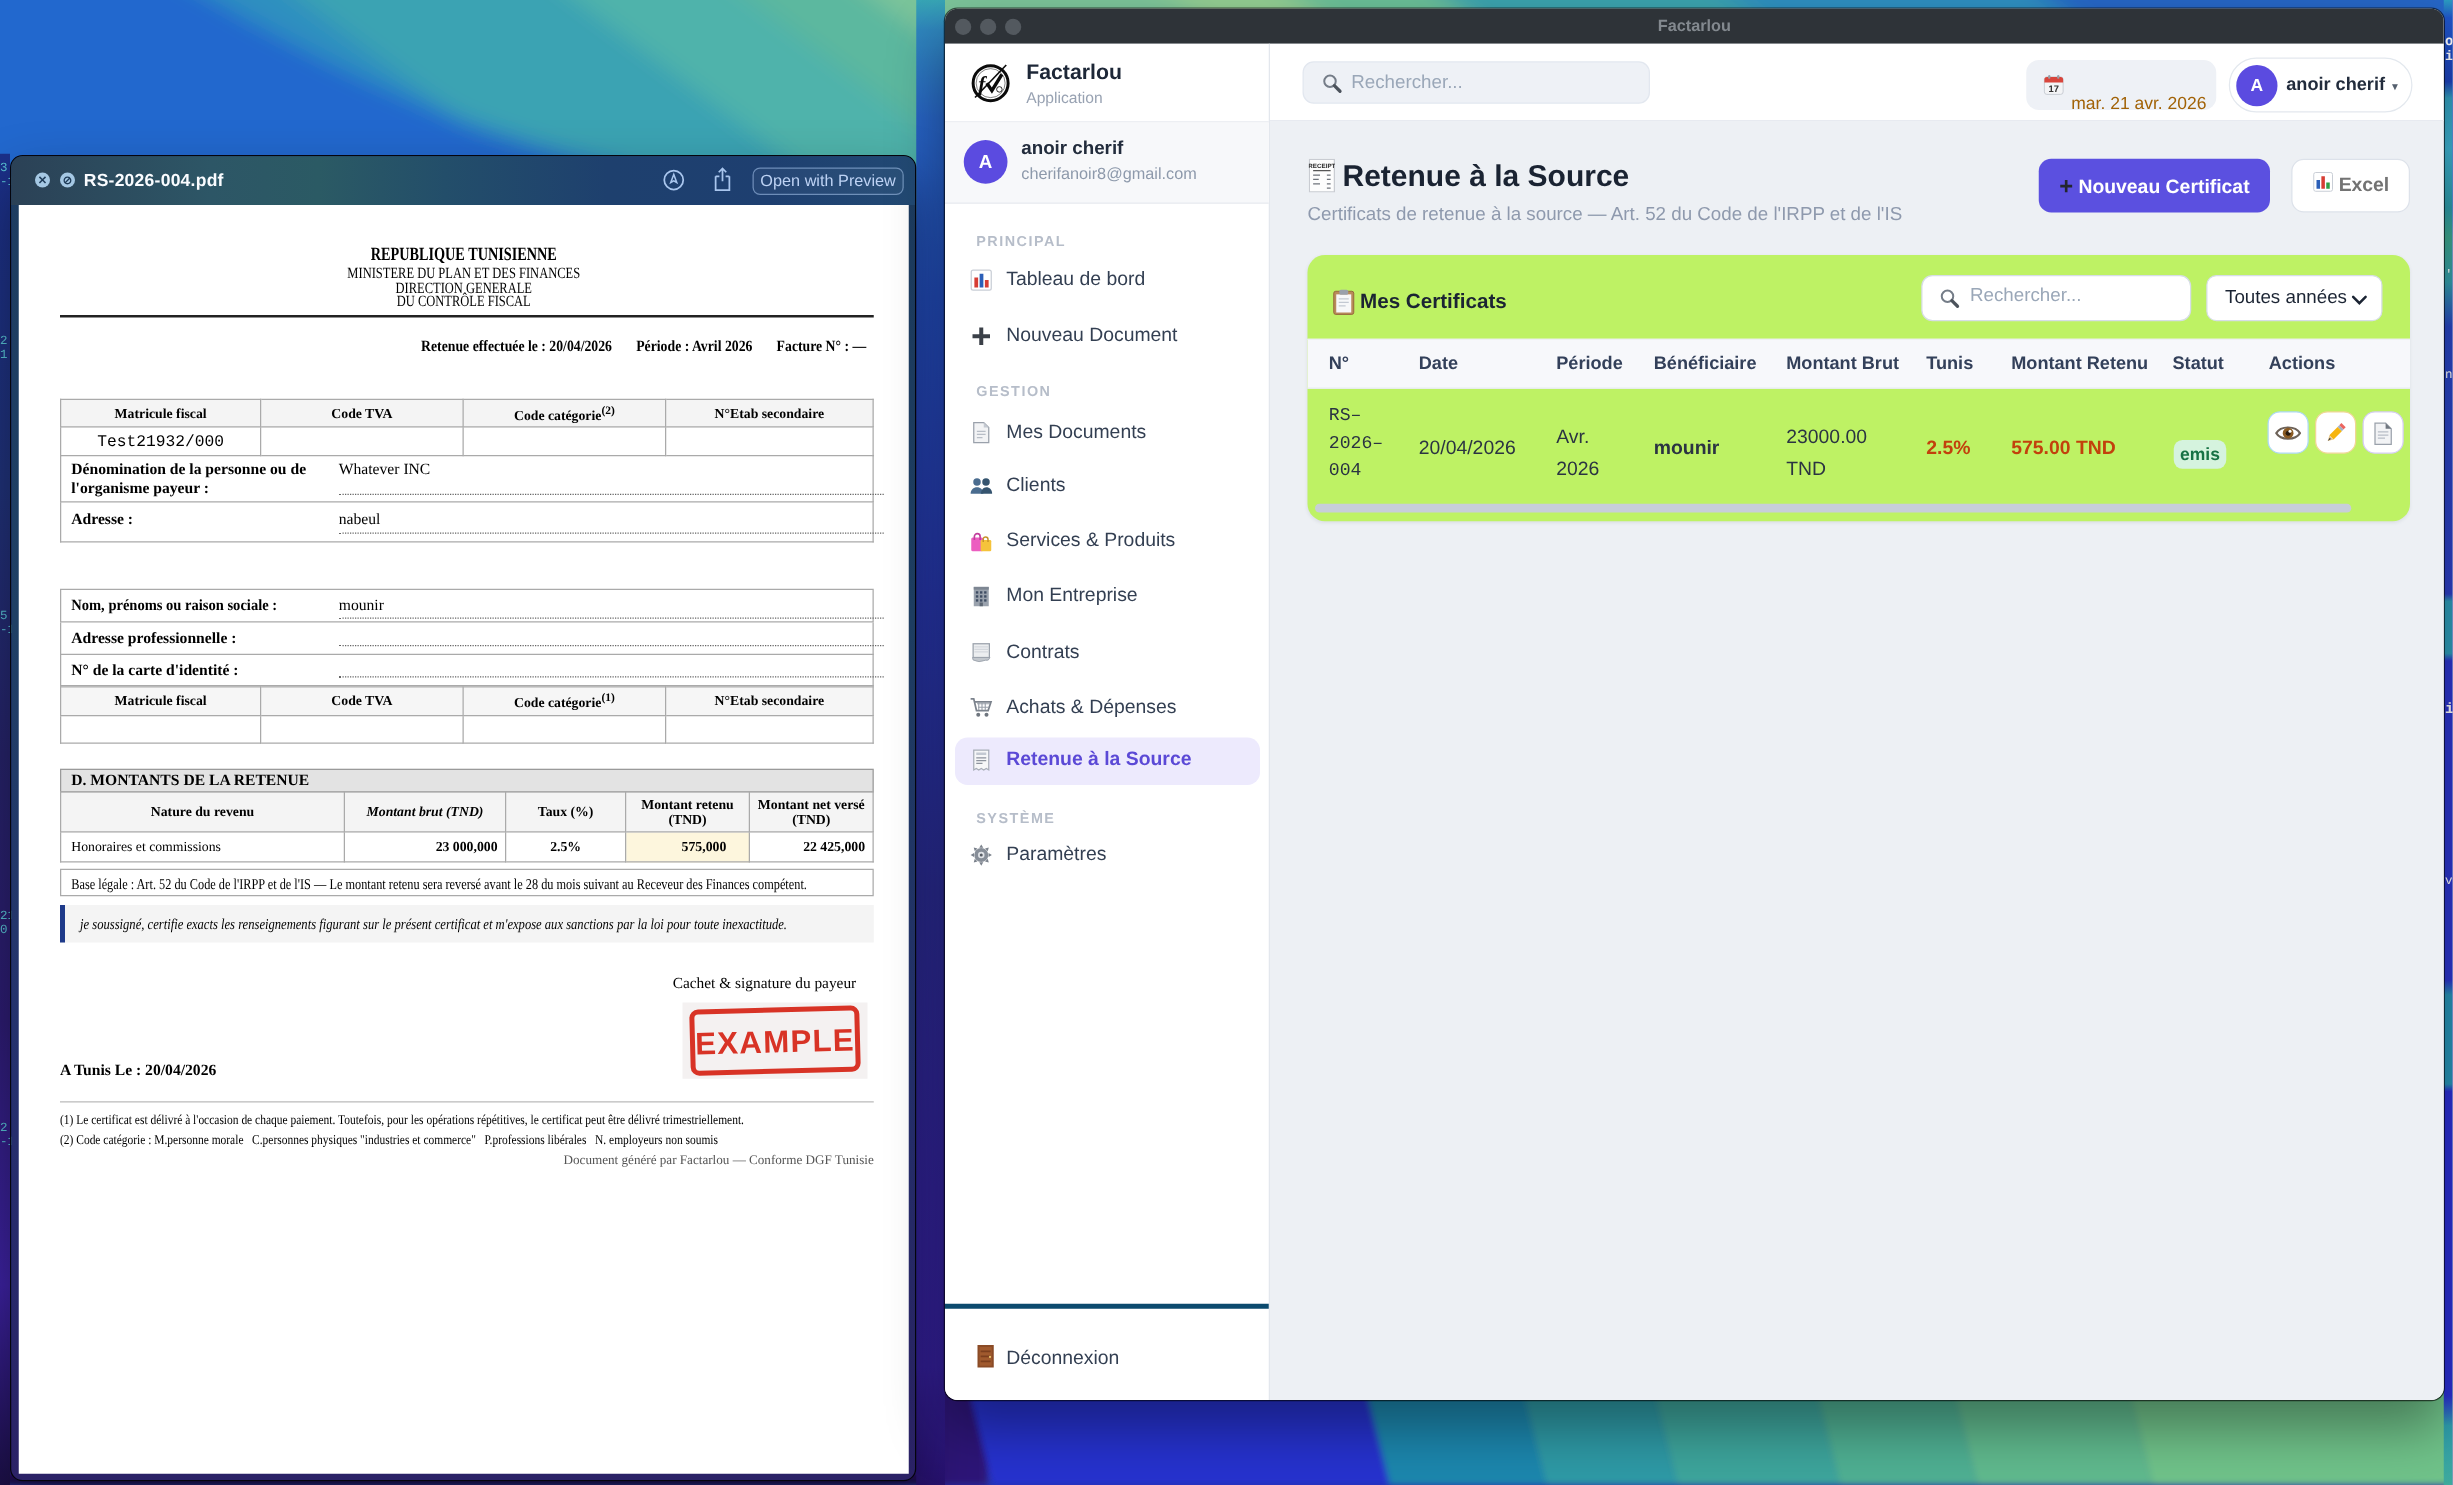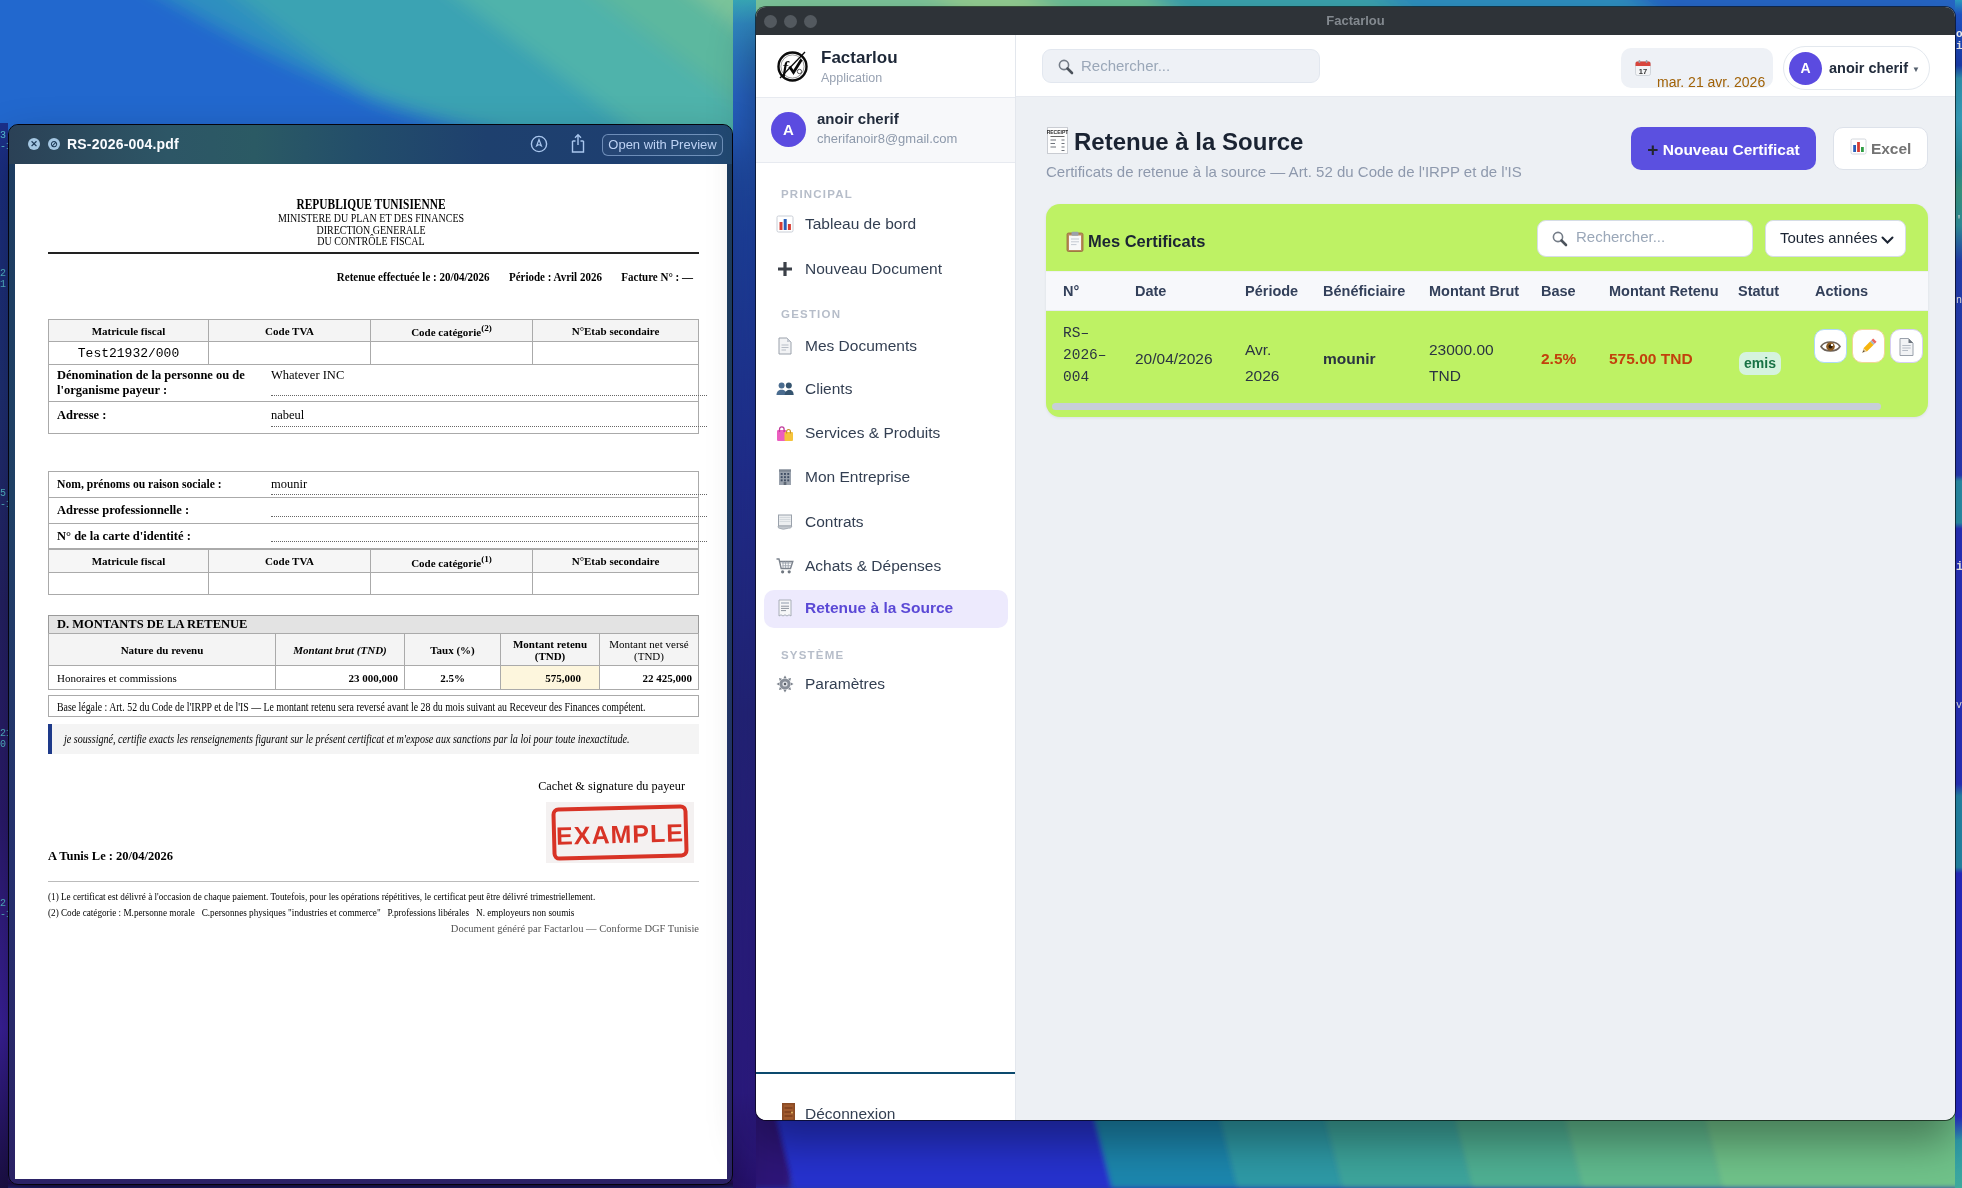--- a/index.html
+++ b/index.html
@@ -46,21 +46,21 @@
 #attext { position:absolute; left:0; right:0; top:6px; text-align:center; font-size:13px; font-weight:bold; color:#83898f; }
 #sidebar { position:absolute; left:0; top:28px; width:260px; bottom:0; background:#fff; border-right:1px solid #e3e7ed; }
 #sbhead { position:absolute; left:0; top:0; width:100%; height:63px; border-bottom:1px solid #e7eaf0; }
 #sbuser { position:absolute; left:0; top:63px; width:100%; height:65px; background:#f7f8fa; border-bottom:1px solid #e7eaf0; }
 .avatar { border-radius:50%; background:#5b4be0; color:#fff; text-align:center; font-weight:bold; position:absolute; }
 .navlab { position:absolute; left:25px; font-size:11.5px; font-weight:bold; color:#b6bdc9; letter-spacing:1.2px; }
 .navit { position:absolute; left:8px; width:244px; height:38px; font-size:15.5px; color:#333f52; }
 .navit .nt { position:absolute; left:41px; top:9px; }
 .navit .ni { position:absolute; left:11px; top:8px; width:20px; height:20px; }
 .navit.act { background:#edeafd; border-radius:10px; color:#5b49d6; font-weight:bold; }
-#sbfoot { position:absolute; left:0; bottom:0; width:100%; height:48px; border-top:2px solid #0c4a6e; }
+#sbfoot { position:absolute; left:0; bottom:0; width:100%; height:77px; border-top:4px solid #0c4a6e; }
 
 #topbar { position:absolute; left:260px; right:0; top:28px; height:62px; background:#fff; border-bottom:1px solid #e7eaf0; }
 .srch { position:absolute; background:#eef1f6; border:1px solid #e2e7ef; border-radius:9px; }
 .srch .ph { position:absolute; left:38px; top:7px; font-size:15px; color:#9aa7b8; }
 .chip { position:absolute; background:#eef1f6; border-radius:10px; }
 #userpill { position:absolute; border:1px solid #e3e8ee; background:#fff; border-radius:22px; }
 
 #main { position:absolute; left:260px; right:0; top:90px; bottom:0; background:#edf0f4; }
 #h1row { position:absolute; left:30px; top:31px; }
 #h1txt { font-size:24px; font-weight:bold; color:#1a2332; }
@@ -256,21 +256,21 @@
         </table>
 
       <div class="secbar" style="top:451px;">D. MONTANTS DE LA RETENUE</div>
       <table class="tblA" style="top:469px;">
         <tbody>
             <tr style="height:32px; background:#f4f4f4;">
           <td style="width:227px; font-weight:bold;">Nature du revenu</td>
           <td style="width:129px; font-weight:bold;font-style:italic;">Montant brut (TND)</td>
           <td style="width:96px; font-weight:bold;">Taux (%)</td>
           <td style="width:99px; font-weight:bold; line-height:12px;">Montant retenu<br>(TND)</td>
-          <td style="font-weight:normal; line-height:12px;">Montant net versé<br>(TND)</td>
+          <td style="font-weight:bold; line-height:12px;">Montant net versé<br>(TND)</td>
         </tr>
         <tr style="height:24px; font-size:12.3px;">
           <td style="text-align:left; padding-left:8px;">Honoraires et commissions</td>
           <td style="text-align:right; padding-right:6px; font-weight:bold;">23&nbsp;000,000</td>
           <td style="font-weight:bold;">2.5%</td>
           <td style="text-align:right; padding-right:18px; font-weight:bold; background:#fdf6dd;">575,000</td>
           <td style="text-align:right; padding-right:6px; font-weight:bold;">22&nbsp;425,000</td>
         </tr>
       </tbody>
         </table>
@@ -494,21 +494,21 @@
           <svg style="position:absolute;right:11px;top:15px;" width="13" height="9" viewBox="0 0 13 9">
               <path d="M1.5 1.5 L6.5 6.5 L11.5 1.5" stroke="#1b2433" stroke-width="2" fill="none" stroke-linecap="round"></path>
             </svg>
         </div>
         <div class="thead">
           <span class="th" style="left:17px;">N°</span>
           <span class="th" style="left:89px;">Date</span>
           <span class="th" style="left:199px;">Période</span>
           <span class="th" style="left:277px;">Bénéficiaire</span>
           <span class="th" style="left:383px;">Montant Brut</span>
-          <span class="th" style="left:495px;">Base</span>
+          <span class="th" style="left:495px;">Tunis</span>
           <span class="th" style="left:563px;">Montant Retenu</span>
           <span class="th" style="left:692px;">Statut</span>
           <span class="th" style="left:769px;">Actions</span>
         </div>
         <div class="td" style="left:17px;top:118px;font-family:'Liberation Mono',monospace;font-size:14.5px;line-height:22px;">RS–<br>2026–<br>004</div>
         <div class="td" style="left:89px;top:146px;">20/04/2026</div>
         <div class="td" style="left:199px;top:133px;line-height:26px;">Avr.<br>2026</div>
         <div class="td" style="left:277px;top:146px;font-weight:bold;">mounir</div>
         <div class="td" style="left:383px;top:133px;line-height:26px;">23000.00<br>TND</div>
         <div class="td" style="left:495px;top:146px;font-weight:bold;color:#c2410c;">2.5%</div>

